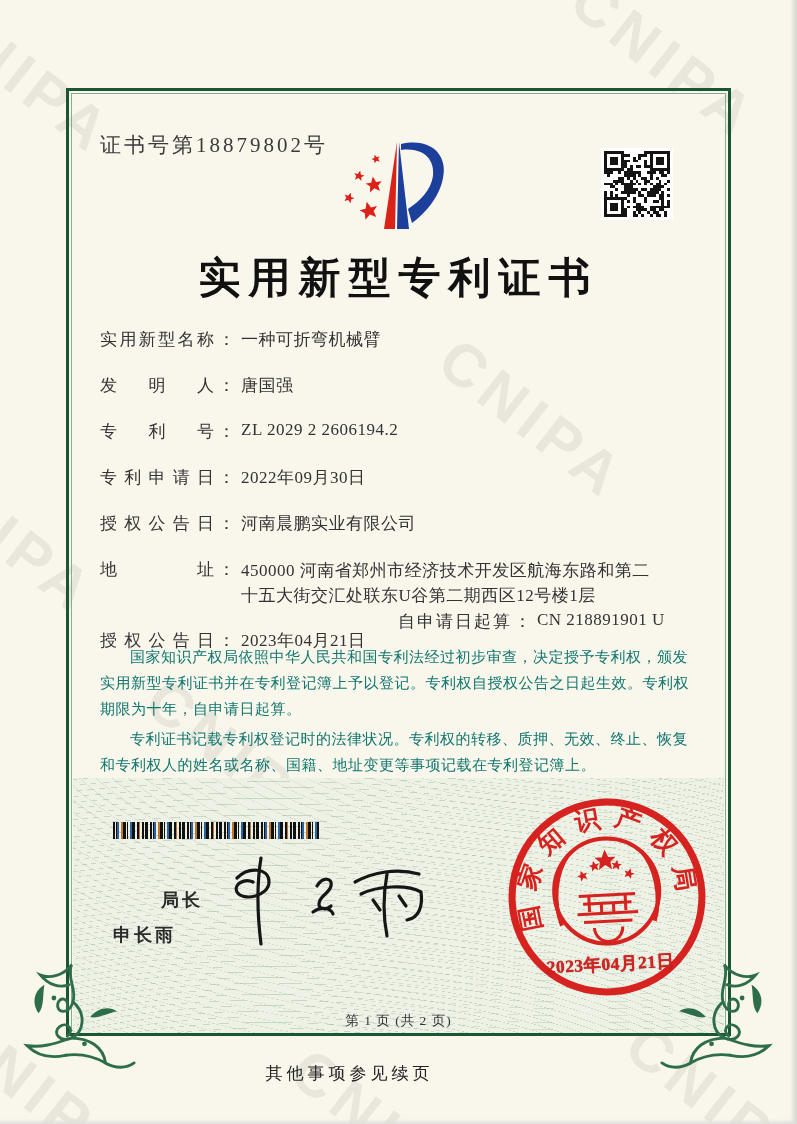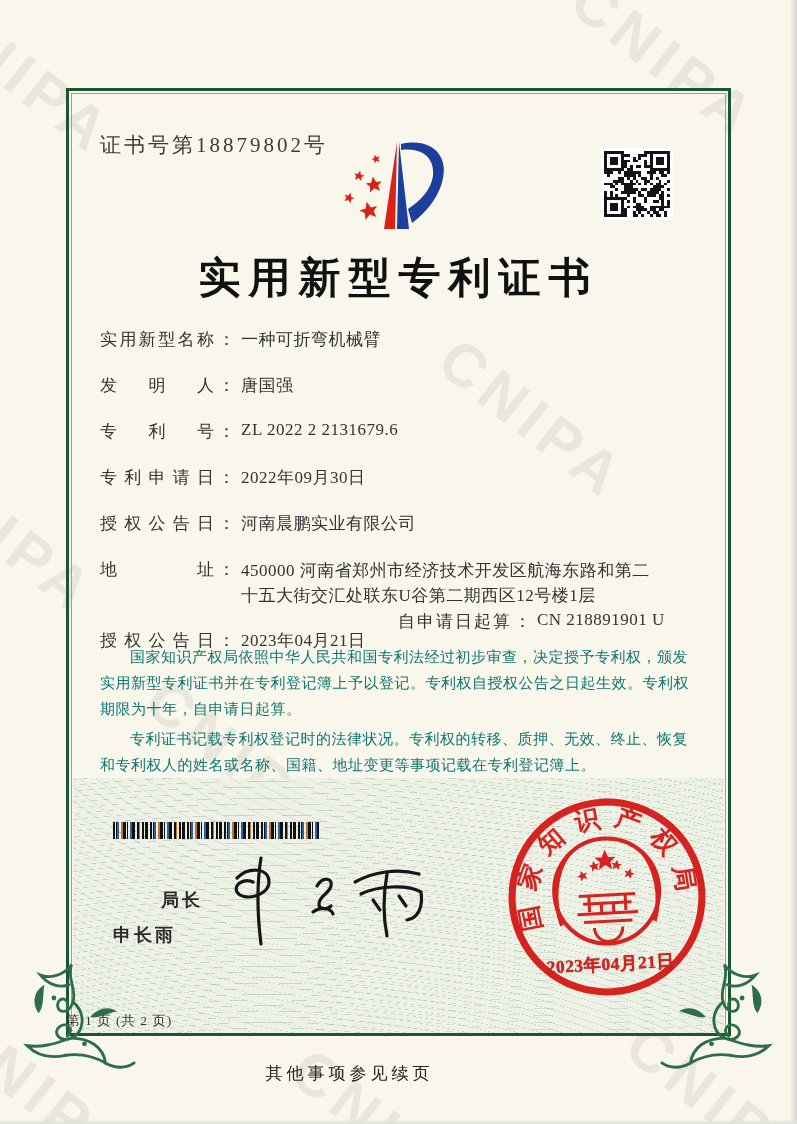--- a/index.html
+++ b/index.html
@@ -98,21 +98,21 @@
     transform:rotate(-3deg);}
   .seal svg{position:absolute;inset:0;width:100%;height:100%;}
   .seal-date{
     position:absolute;left:0;width:100%;top:158px;text-align:center;
     font-size:17.5px;font-weight:700;color:#d6231f;letter-spacing:0.5px;
     text-shadow:0 0 1px #7a1210;white-space:nowrap;
   }
 
   .page-no{
     position:absolute;left:66px;width:665px;top:1012px;z-index:2;
-    text-align:left;font-size:13.5px;color:#333;letter-spacing:1px;
+    text-align:center;font-size:13.5px;color:#333;letter-spacing:1px;
   }
   .continuation{
     position:absolute;left:0;width:699px;top:1062px;z-index:2;
     text-align:center;font-size:17px;letter-spacing:4px;color:#222;
   }
 
   .flourish{position:absolute;width:126px;height:122px;z-index:4;}
   .flourish.fl-left{left:10px;top:956px;}
   .flourish.fl-right{left:660px;top:956px;transform:scaleX(-1);}
 </style>
@@ -445,21 +445,21 @@
 
   <div class="title">实用新型专利证书</div>
 
   <div class="frow" style="top:374px;">
     <span class="flabel">发明人</span><span class="fcolon">：</span><span class="fvalue">唐国强</span>
   </div>
   <div class="frow" style="top:328px;">
     <span class="flabel">实用新型名称</span><span class="fcolon">：</span><span class="fvalue">一种可折弯机械臂</span>
   </div>
   <div class="frow" style="top:420px;">
-    <span class="flabel">专利号</span><span class="fcolon">：</span><span class="fvalue">ZL 2022 2 2131679.6</span>
+    <span class="flabel">专利号</span><span class="fcolon">：</span><span class="fvalue">ZL 2029 2 2606194.2</span>
   </div>
   <div class="frow" style="top:466px;">
     <span class="flabel">专利申请日</span><span class="fcolon">：</span><span class="fvalue">2022年09月30日</span>
   </div>
   <div class="frow" style="top:512px;">
     <span class="flabel">授权公告日</span><span class="fcolon">：</span><span class="fvalue">河南晨鹏实业有限公司</span>
   </div>
   <div class="frow" style="top:558px;">
     <span class="flabel">地址</span><span class="fcolon">：</span><span class="addr-lines"><span>450000 河南省郑州市经济技术开发区航海东路和第二</span><span>十五大街交汇处联东U谷第二期西区12号楼1层</span></span>
   </div>

